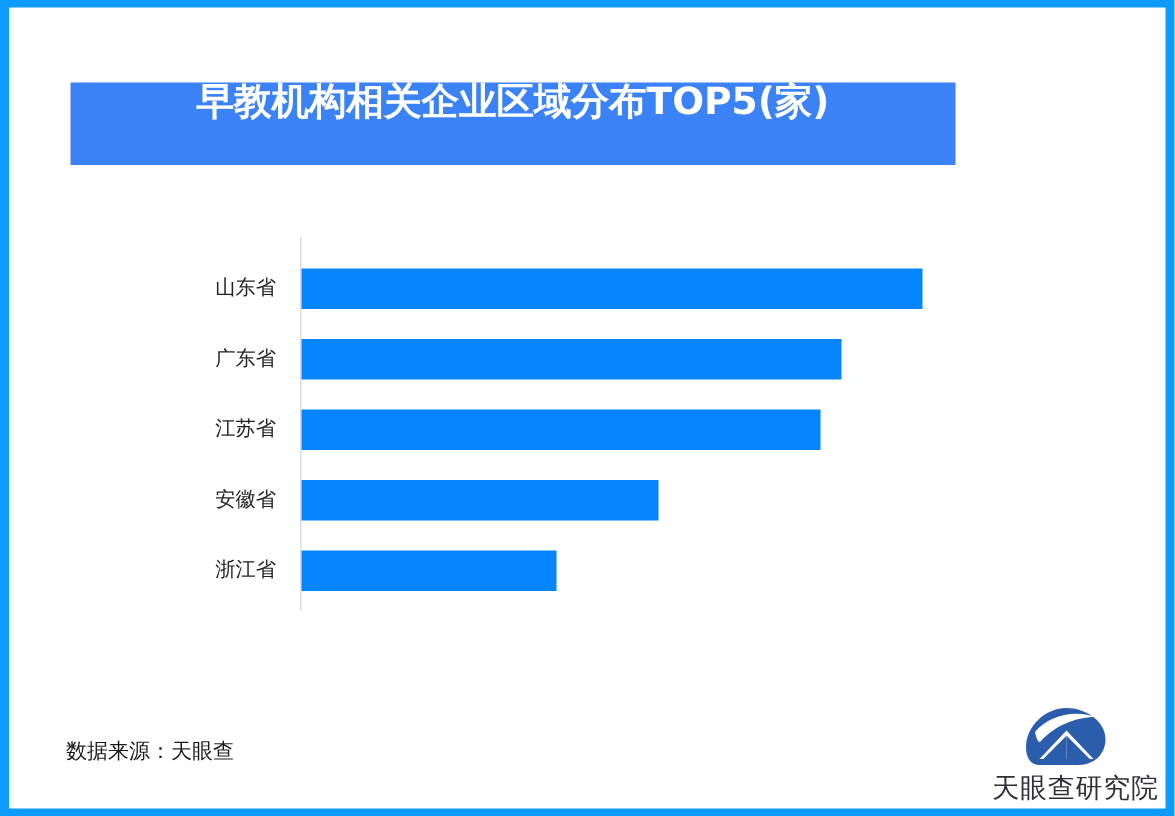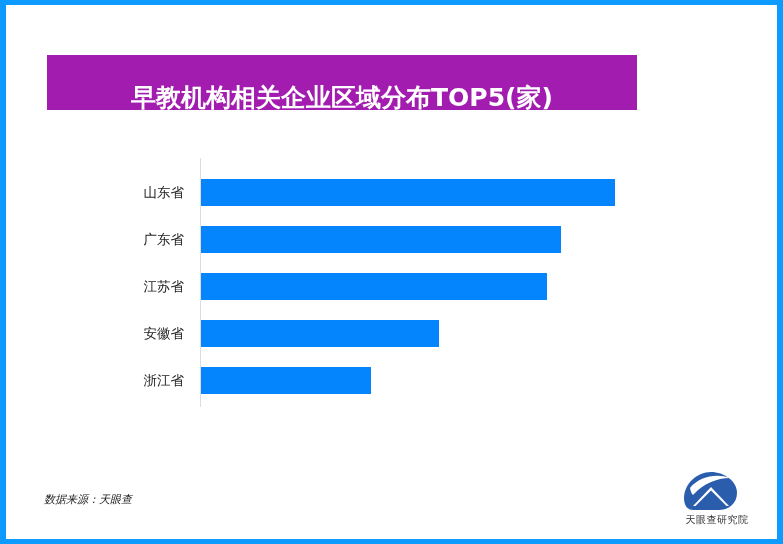--- a/index.html
+++ b/index.html
@@ -28,23 +28,23 @@
     overflow: hidden;
   }
 
   
   #title-banner {
     position: absolute;
     left: 41px;
     top: 50px;
     width: 590px;
     height: 55px;
-    background: #a21caf;
+    background: #3b82f6;
     display: flex;
-    align-items: flex-end;
+    align-items: flex-start;
     justify-content: center;
   }
   #title-text {
     color: #ffffff;
     font-size: 25px;
     font-weight: bold;
     letter-spacing: 0px;
     line-height: 1;
     white-space: nowrap;
     font-family: "DejaVu Sans", "Liberation Sans", sans-serif;
@@ -98,24 +98,23 @@
     font-family: "DejaVu Sans", "Liberation Sans", sans-serif;
     margin-left: 41px;
   }
 
   
   #source-note {
     position: absolute;
     left: 38px;
     top: 487px;
     color: #1a1a1a;
-    font-size: 11px;
+    font-size: 14px;
     white-space: nowrap;
     font-family: "DejaVu Sans", "Liberation Sans", sans-serif;
-    font-style: italic;
   }
 
   #logo {
     position: absolute;
     left: 655px;
     top: 466px;
     width: 112px;
     height: 62px;
   }
   #logo-mark {
@@ -125,21 +124,21 @@
     width: 56px;
     height: 40px;
   }
   #logo-text {
     position: absolute;
     left: 0px;
     top: 42px;
     width: 112px;
     text-align: center;
     color: #2f2f35;
-    font-size: 10px;
+    font-size: 18px;
     letter-spacing: 0.5px;
     white-space: nowrap;
     font-family: "DejaVu Sans", "Liberation Sans", sans-serif;
   }
 </style>
 </head>
 <body>
 
 <div id="poster">
 

